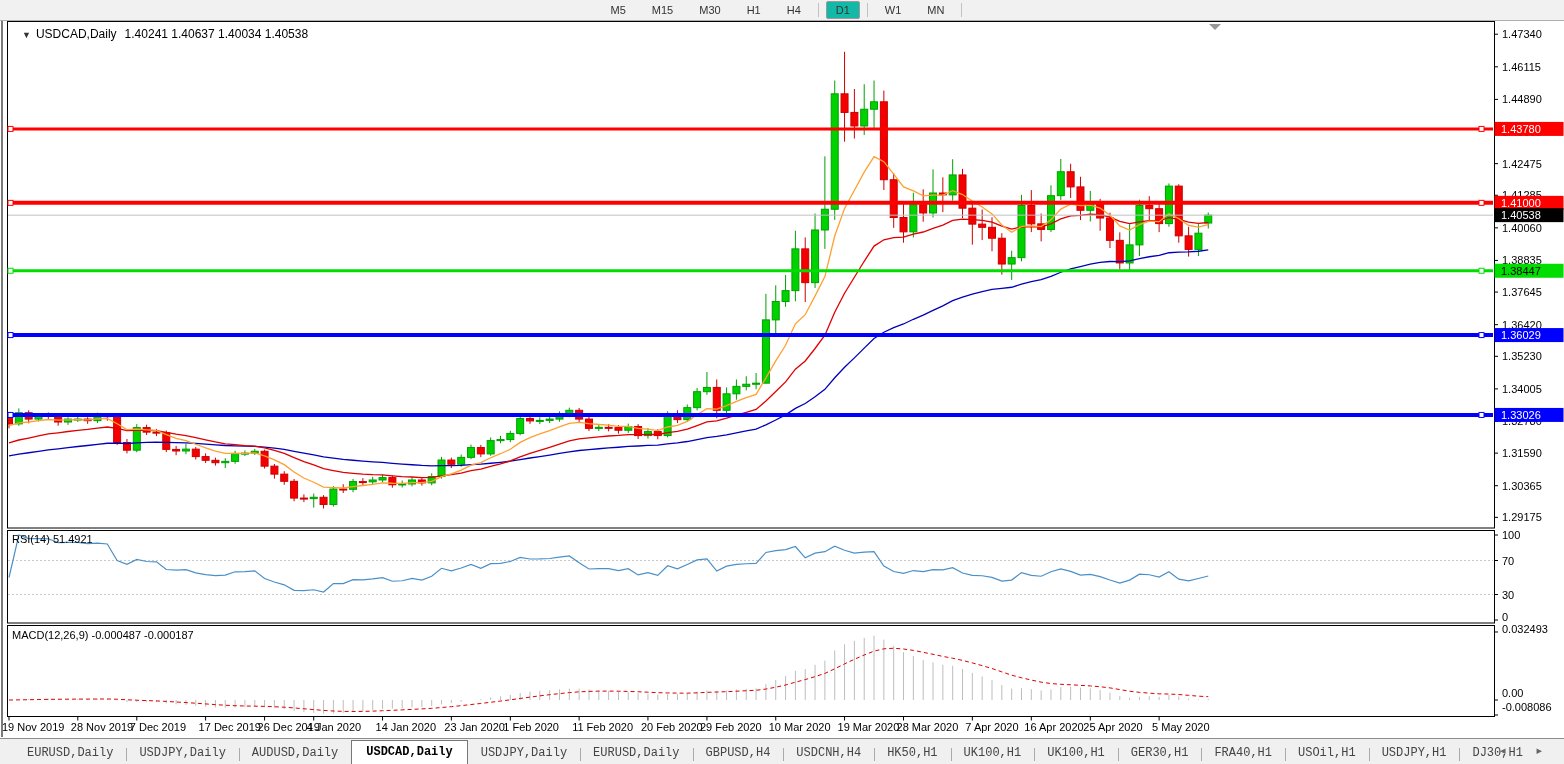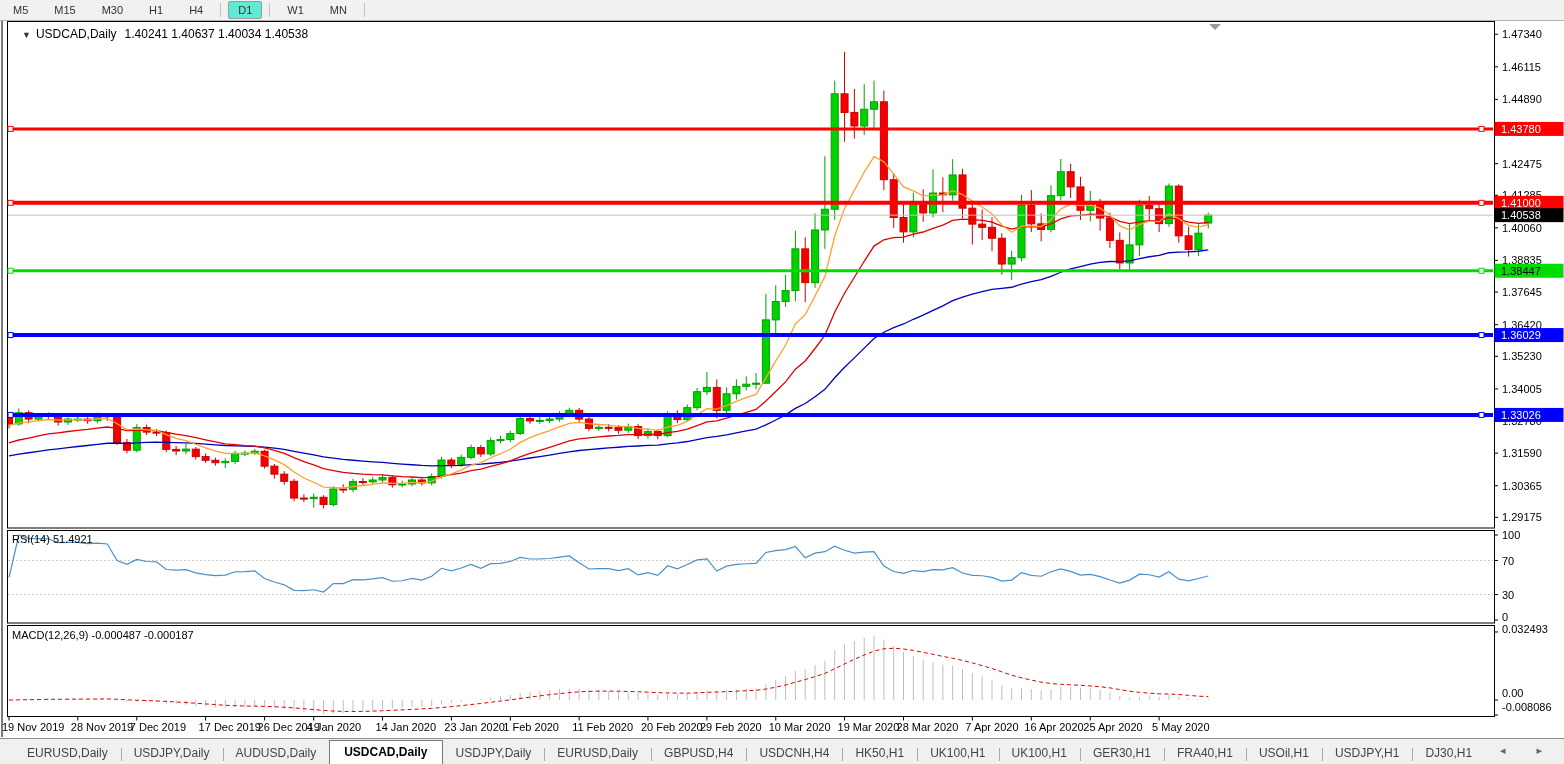--- a/index.html
+++ b/index.html
@@ -1,35 +1,35 @@
 <!DOCTYPE html>
 <html><head>
 <meta charset="utf-8">
 <style>
   html,body{margin:0;padding:0;background:#fff;}
   .app{position:relative;width:1564px;height:764px;background:#fff;overflow:hidden;
        font-family:"Liberation Sans",sans-serif;-webkit-font-smoothing:antialiased;}
   
   .toolbar{position:absolute;top:0;left:0;width:1564px;height:20px;background:#f1f1f1;
-           border-bottom:1px solid #b0b0b0;display:flex;align-items:center;}
+           border-bottom:1px solid #b0b0b0;display:flex;align-items:center;justify-content:center;}
   .tfbtn{font-size:11px;color:#333;padding:2px 9px;margin:0 3px;cursor:default;
          border:1px solid transparent;border-radius:2px;white-space:nowrap;}
-  .tfbtn.active{background:#5eead4;border:1px solid #9a9a9a;}
+  .tfbtn.active{background:#14b8a6;border:1px solid #9a9a9a;}
   .tfsep{width:1px;height:14px;background:#c2c2c2;margin:0 4px;}
   
   .chartwin{position:absolute;top:21px;left:0;width:1564px;height:717px;background:#fff;}
   .frameL{position:absolute;top:21px;left:1px;width:2px;height:716px;background:#7a7a7a;}
   svg.canvas{position:absolute;top:0;left:0;}
   .chart-title{position:absolute;top:27px;left:22px;font-size:12px;color:#000;white-space:nowrap;}
   .chart-title .dd{font-size:9px;color:#333;margin-right:5px;}
   .chart-title .vals{margin-left:8px;}
   .ind-label{position:absolute;left:12px;font-size:11px;color:#000;white-space:nowrap;text-align:center;}
   
   .tabbar{position:absolute;top:738px;left:0;width:1564px;height:26px;background:#f0f0f0;
-          border-top:1px solid #8c8c8c;display:flex;align-items:flex-end;}
+          border-top:1px solid #8c8c8c;display:flex;align-items:flex-end;font-family:Liberation Mono, monospace;}
   .tab{font-size:12px;color:#444;padding:4px 13px 5px 13px;white-space:nowrap;position:relative;cursor:default;}
   .tab + .tab::before{content:"";position:absolute;left:0;top:6px;height:13px;width:1px;background:#aaa;}
   .tab.active{background:#fff;border:1px solid #777;border-bottom:none;color:#000;font-weight:bold;
               margin-bottom:0;padding:4px 14px 6px 14px;z-index:2;}
   .tab.active::before{display:none;}
   .tab.active + .tab::before{display:none;}
   .tabspace{width:14px;flex:0 0 auto;}
   .scrollarrows{position:absolute;right:8px;top:6px;font-size:11px;color:#666;letter-spacing:14px;}
 </style>
 </head>

